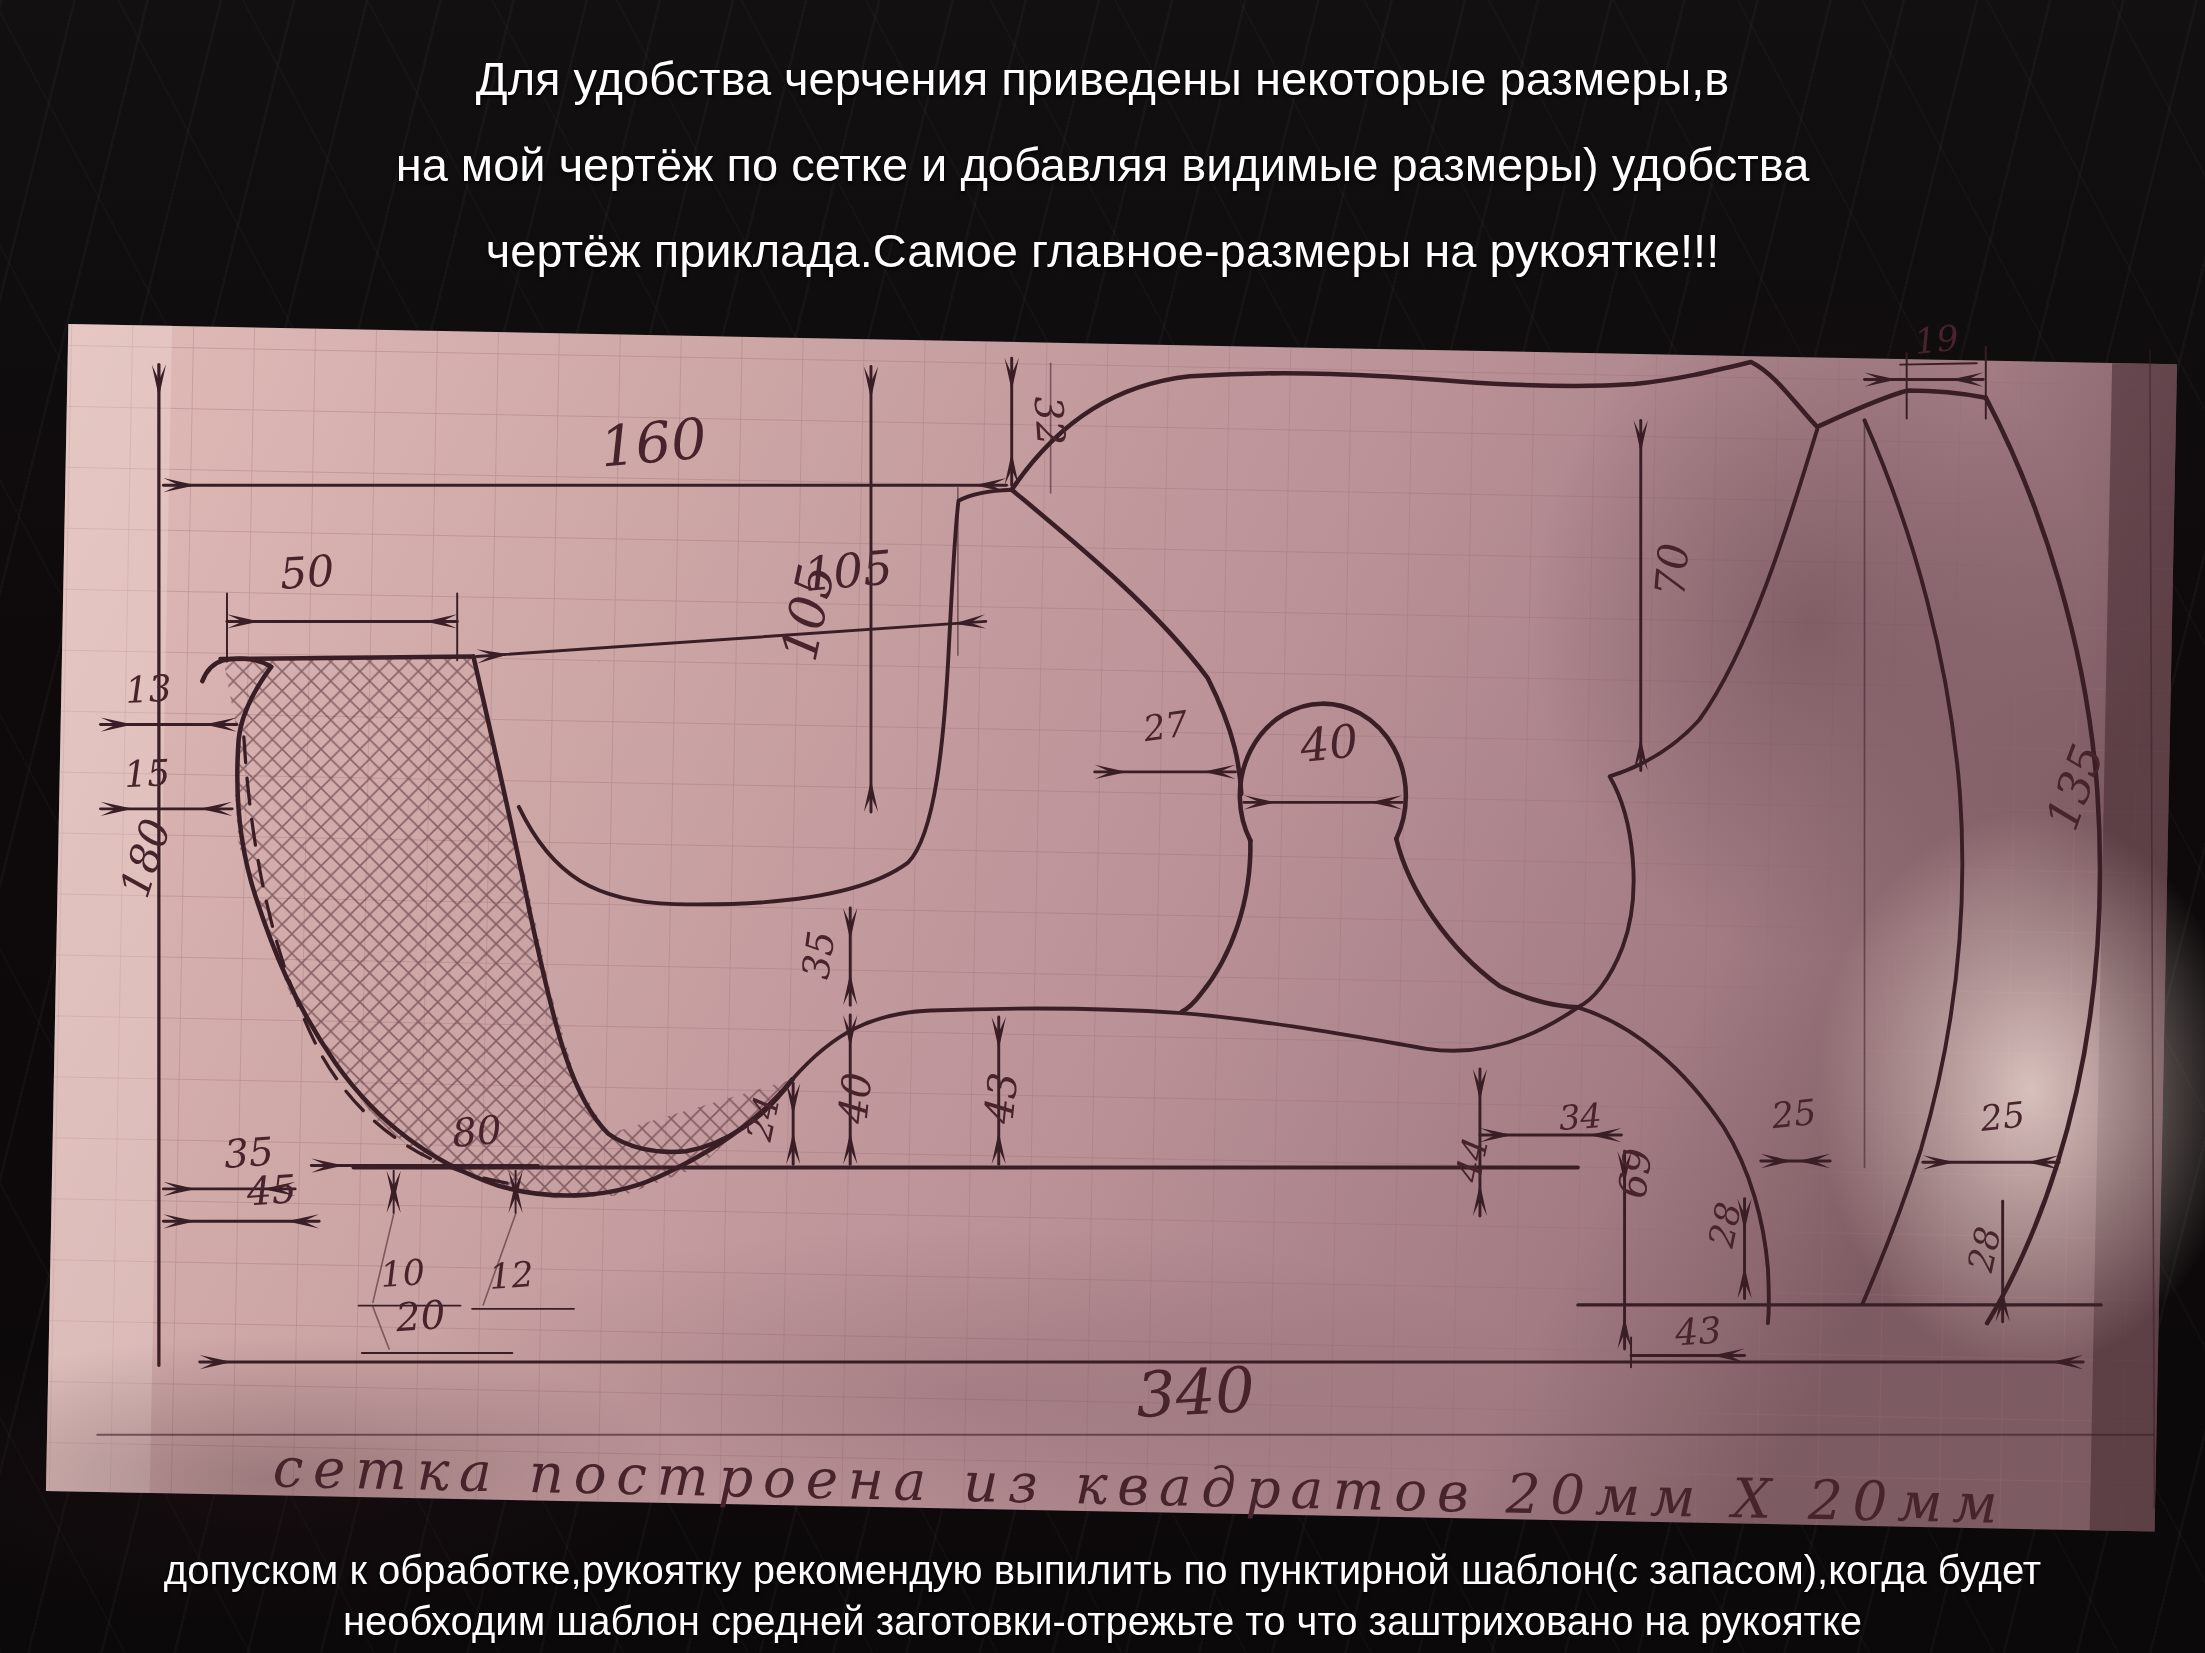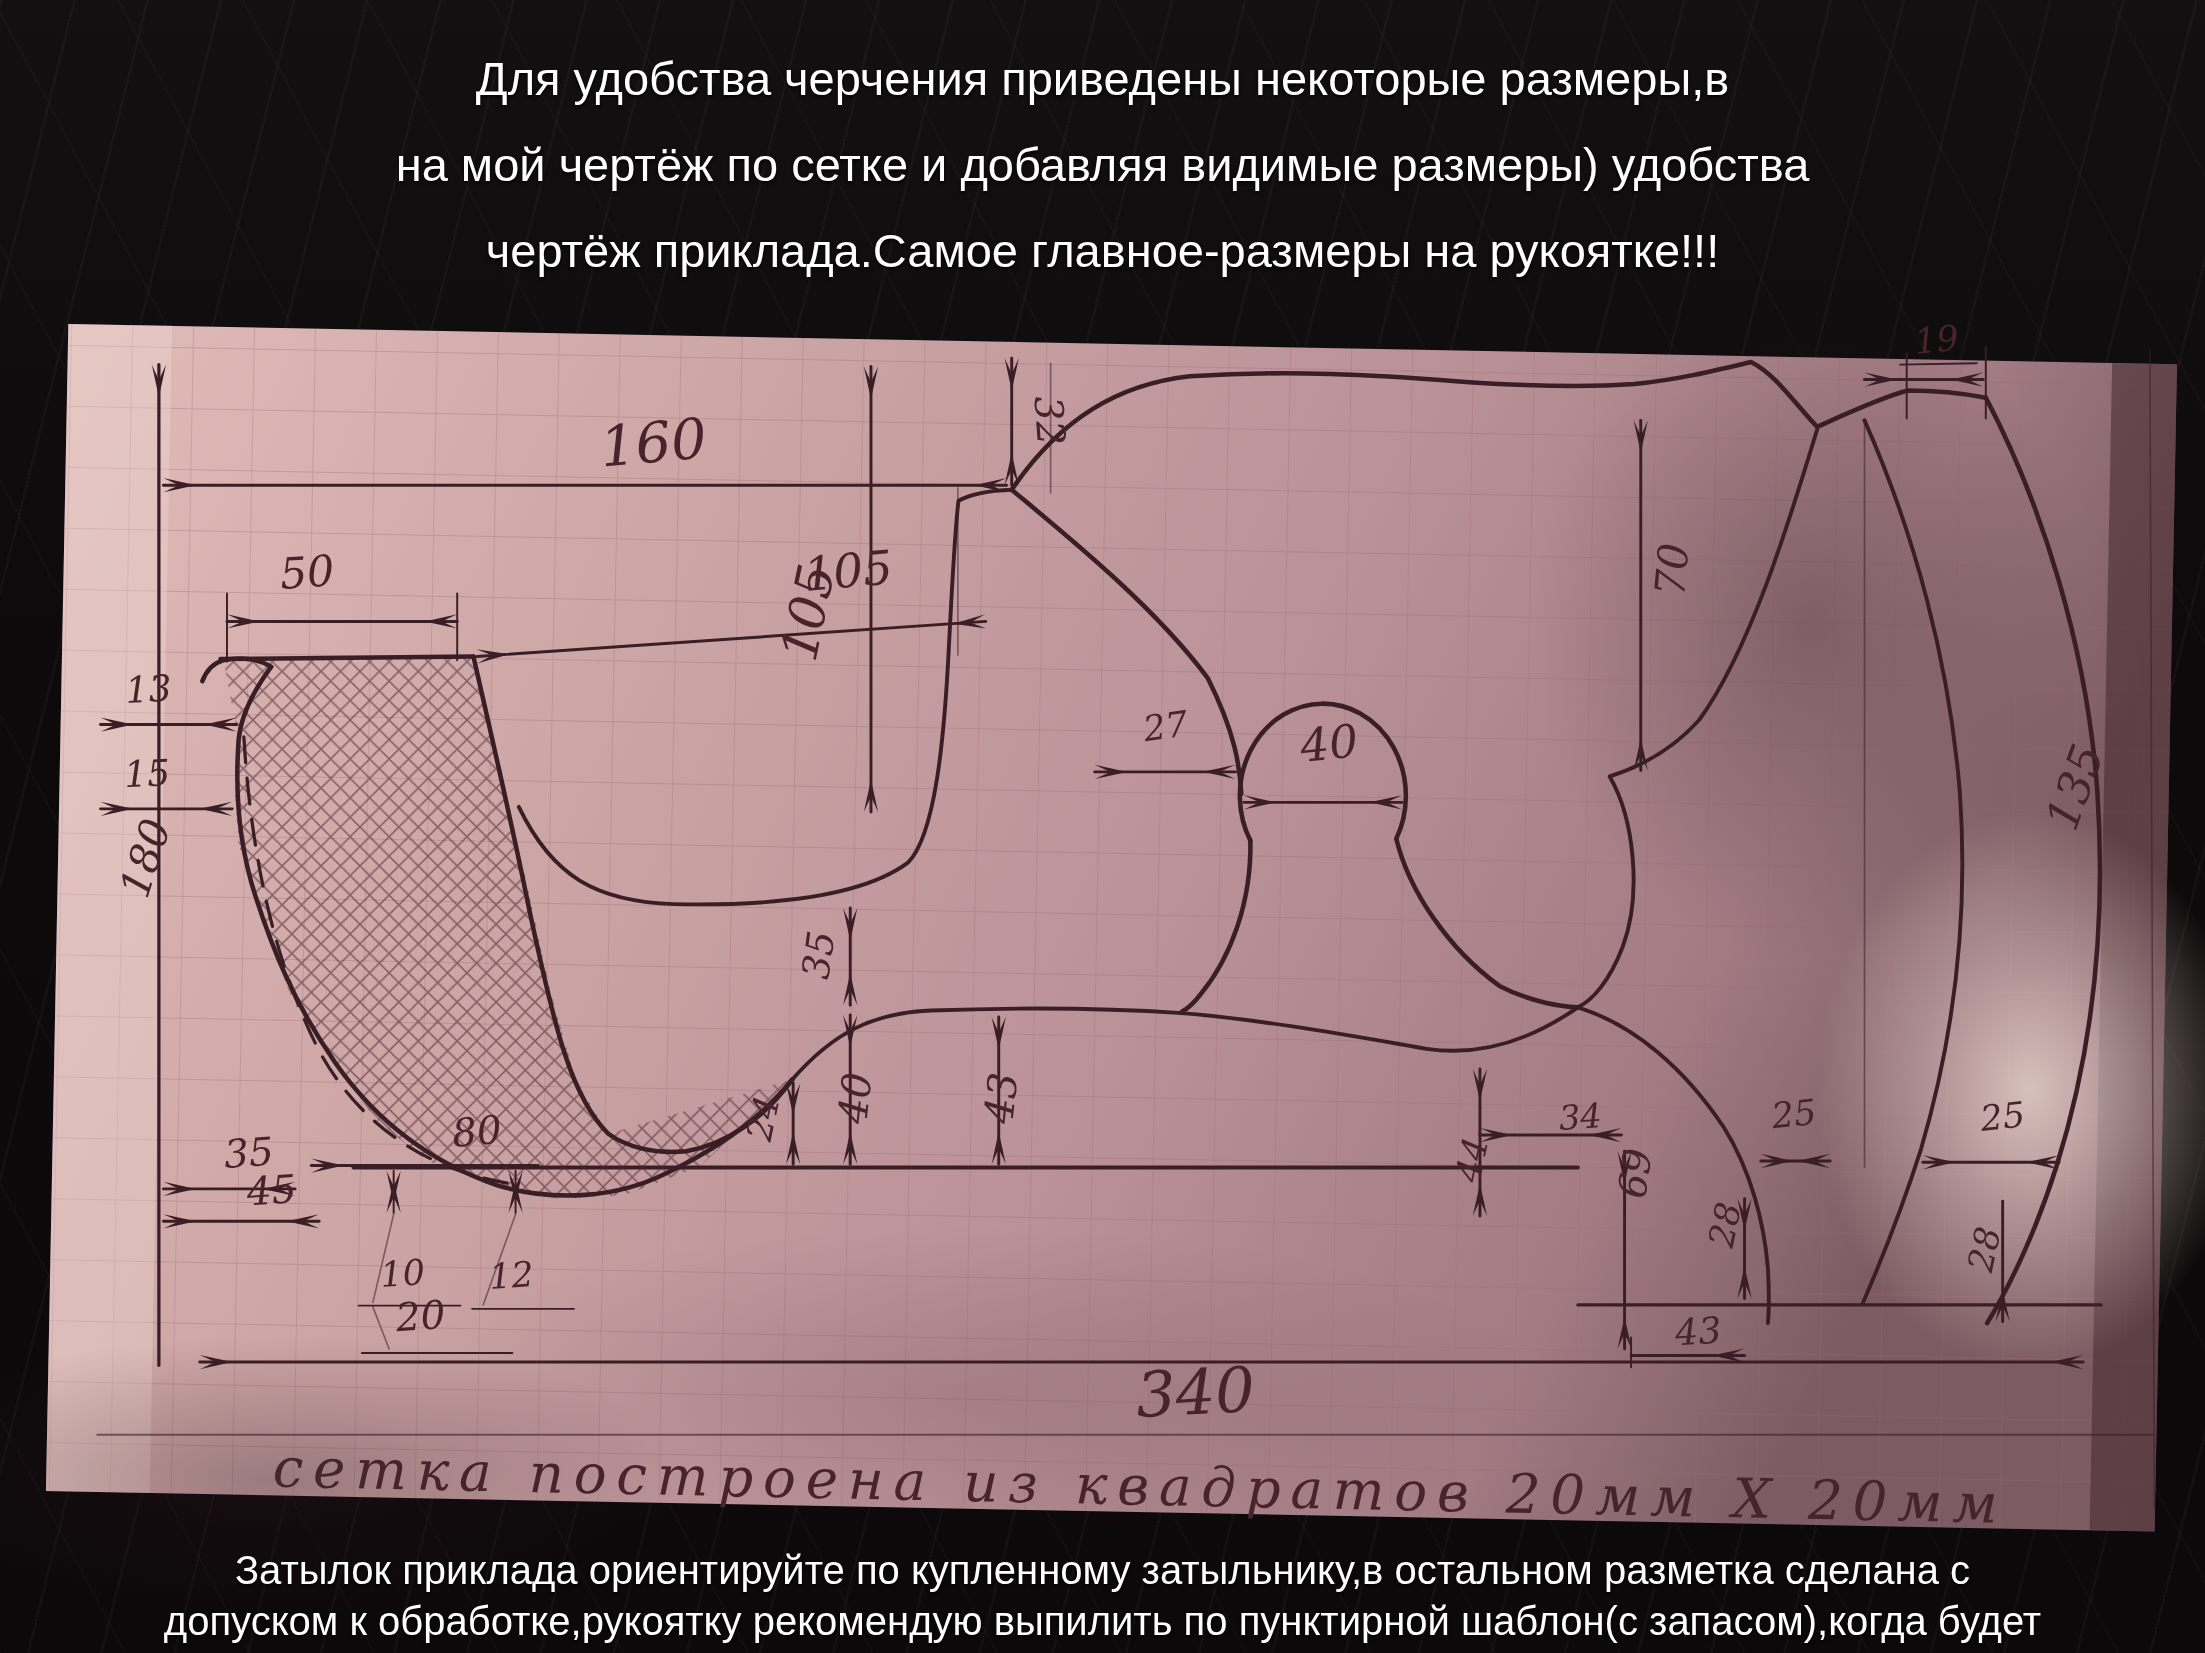--- a/index.html
+++ b/index.html
@@ -192,17 +192,16 @@
   <text class="hw" x="420" y="2292" font-size="84" textLength="2660" lengthAdjust="spacing" transform="rotate(1.2 420 2292)">сетка построена из квадратов 20мм Х 20мм</text>
 </svg>
 
 <div class="overlay-text title-block">
   <div>Для удобства черчения приведены некоторые размеры,в</div>
   <div>на мой чертёж по сетке и добавляя видимые размеры) удобства</div>
   <div>чертёж приклада.Самое главное-размеры на рукоятке!!!</div>
 </div>
 
 <div class="overlay-text bottom-block">
-  <div>Затылок приклада ориентируйте по купленному затыльнику,в остальном разметка сделана с</div>
   <div>допуском к обработке,рукоятку рекомендую выпилить по пунктирной шаблон(с запасом),когда будет</div>
   <div>необходим шаблон средней заготовки-отрежьте то что заштриховано на рукоятке</div>
 </div>
 
 
 </body></html>

